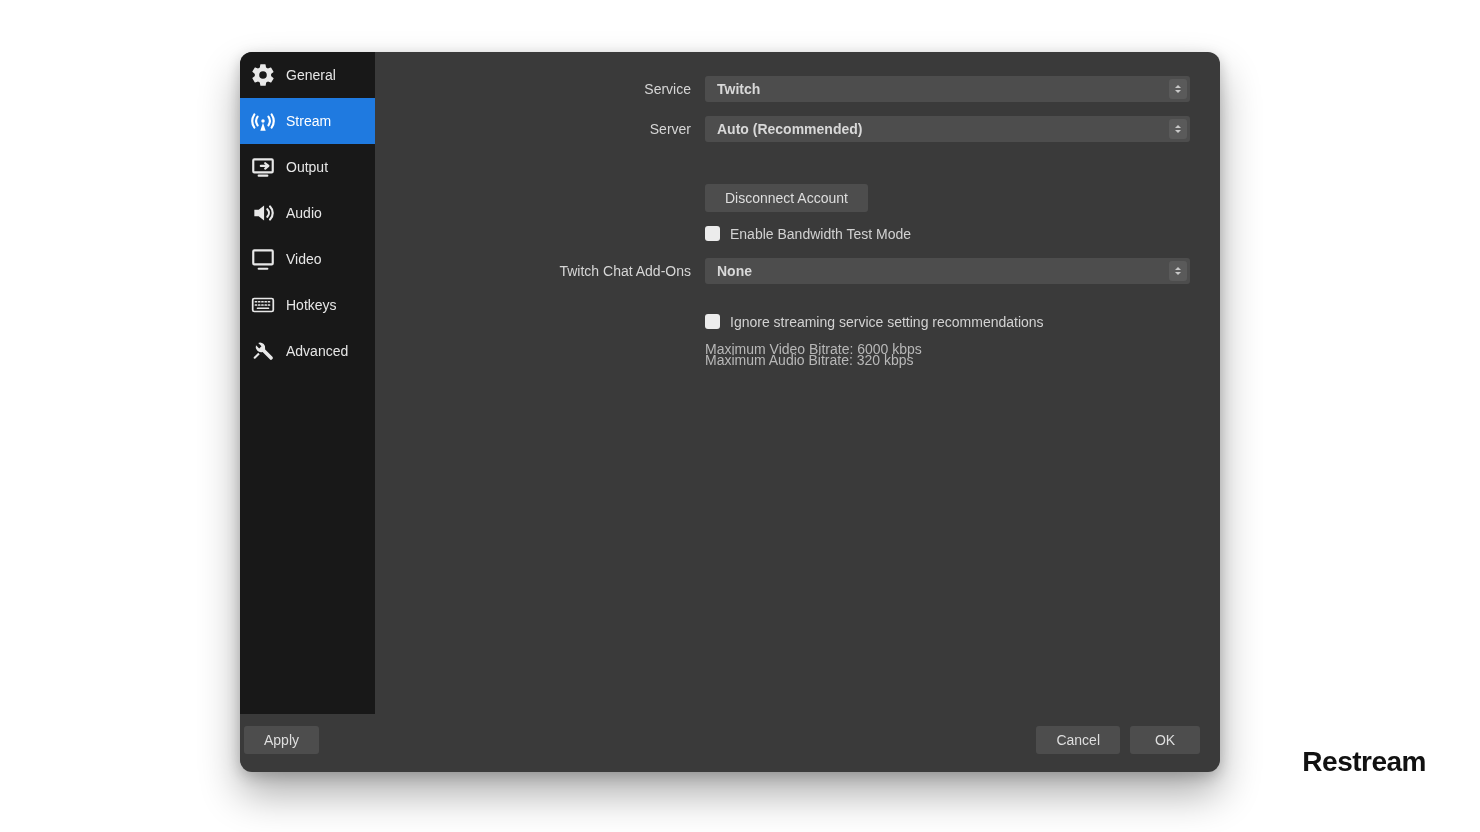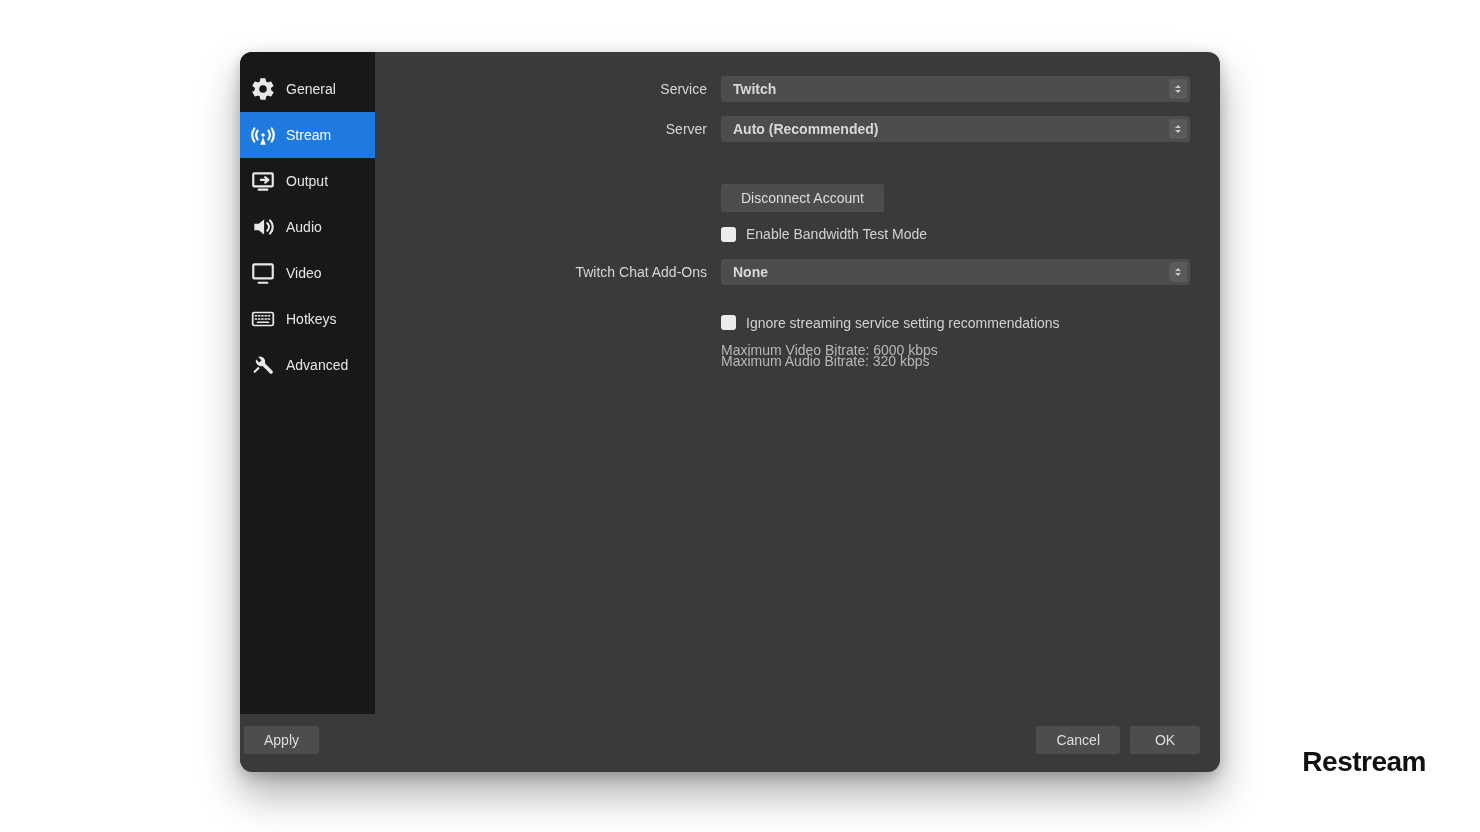--- a/index.html
+++ b/index.html
@@ -9,31 +9,31 @@
     position: absolute;
     left: 240px; top: 52px;
     width: 980px; height: 720px;
     background: #3a3a3a;
     border-radius: 12px;
     box-shadow: 0 22px 40px rgba(0,0,0,0.32), 0 4px 14px rgba(0,0,0,0.2);
     display: flex; flex-direction: column;
     overflow: hidden;
   }
   .body { flex: 1; display: flex; min-height: 0; }
-  .sidebar { width: 135px; background: #181818; padding-top: 14px; }
+  .sidebar { width: 135px; background: #181818; }
   .sb-item {
     display: flex; align-items: center; gap: 10px;
     height: 46px; padding: 0 8px 0 10px; cursor: pointer;
     color: #e6e6e6;
   }
   .sb-item.active { background: #1f7ae0; color: #fff; }
   .sb-item .icon { width: 26px; height: 26px; display: inline-flex; align-items: center; justify-content: center; }
   .sb-item .icon svg { width: 26px; height: 26px; }
   .sb-label { font-size: 14px; }
-  .main { flex: 1; padding: 24px 30px 0 16px; }
+  .main { flex: 1; padding: 24px 30px 0 0; }
   .row { display: flex; align-items: center; margin-bottom: 14px; }
   .row .lbl { width: 330px; text-align: right; padding-right: 14px; color: #d6d6d6; font-size: 14px; }
   .row .ctrl { flex: 1; }
   .select {
     position: relative;
     background: #4d4d4d; height: 26px; border-radius: 3px;
     display: flex; align-items: center; padding: 0 28px 0 12px;
     color: #d8d8d8; font-size: 14px; cursor: pointer; font-weight: bold;
   }
   .select .stepper {
@@ -52,21 +52,21 @@
   .btn {
     background: #4d4d4d; height: 28px; border-radius: 3px; border: none;
     color: #dedede; font-size: 14px; padding: 0 20px; cursor: pointer;
   }
   .footer {
     display: flex; align-items: center; padding: 12px 20px 18px 4px;
   }
   .footer .spacer { flex: 1; }
   .footer .btn { min-width: 70px; }
   .footer .btn + .btn { margin-left: 10px; }
-  .check { display: inline-flex; align-items: center; gap: 10px; cursor: pointer; }
+  .check { display: inline-flex; align-items: flex-start; gap: 10px; cursor: pointer; }
   .check .box {
     width: 15px; height: 15px; background: #ececec; border-radius: 3px; flex: none;
   }
   .infoline { color: #b8b8b8; font-size: 14px; line-height: 1.35; }
   .spacer-row { height: 28px; }
   .watermark {
     position: absolute; right: 54px; bottom: 54px;
     font-weight: 800; font-size: 28px; letter-spacing: -0.5px; color: #111;
     font-family: "Helvetica Neue", Arial, sans-serif;
   }

